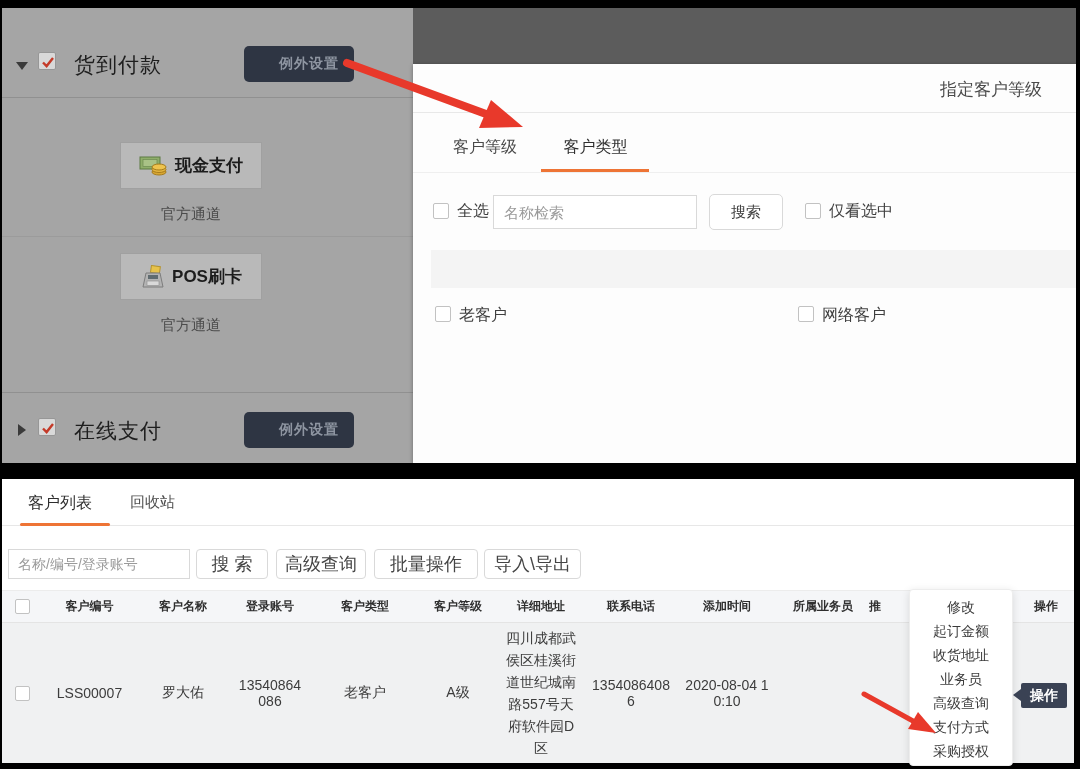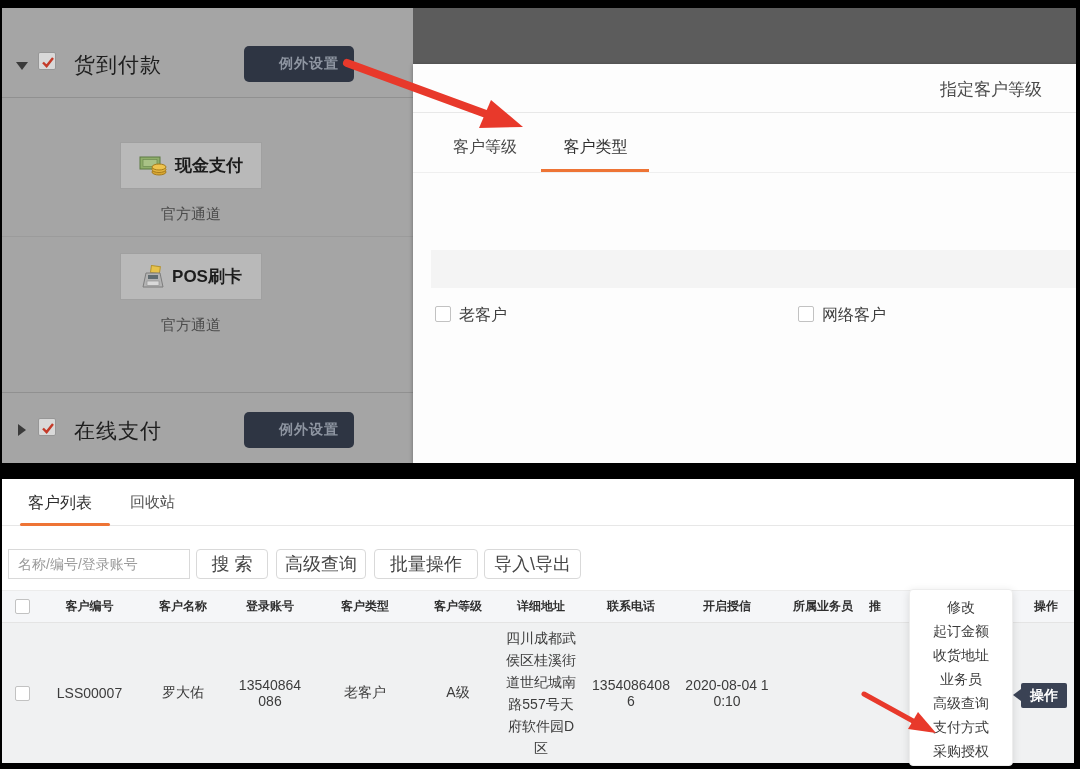--- a/index.html
+++ b/index.html
@@ -155,20 +155,32 @@
   <div id="level-dialog">
     <div id="dlg-title">指定客户等级</div>
     <div id="dlg-hr1"></div>
 
     <div id="dlg-tabs">
       <span class="dlg-tab">客户等级</span>
       <span class="dlg-tab active">客户类型</span>
     </div>
     <div id="dlg-hr2"></div>
 
+    <div id="dlg-search">
+      <span class="cb" style="left:20px;">
+        
+      </span>
+      <span class="cb-lab" style="left:44px;">全选</span>
+      <input id="dlg-input" type="text" placeholder="名称检索" style="">
+      <button id="dlg-search-btn">搜索</button>
+      <span class="cb" style="left:392px;">
+        
+      </span>
+      <span class="cb-lab" style="left:416px;">仅看选中</span>
+    </div>
 
     <div id="dlg-strip"></div>
 
     <div id="dlg-types">
       <span class="cb" style="left:22px;">
         
       </span>
       <span class="cb-lab" style="left:46px; top:3px;">老客户</span>
       <span class="cb" style="left:385px;">
         
@@ -208,21 +220,21 @@
       <thead>
         <tr>
           <th><span class="cb" style="width:15px;height:15px;"></span></th>
           <th>客户编号</th>
           <th>客户名称</th>
           <th>登录账号</th>
           <th>客户类型</th>
           <th>客户等级</th>
           <th>详细地址</th>
           <th>联系电话</th>
-          <th>开启授信</th>
+          <th>添加时间</th>
           <th>所属业务员</th>
           <th style="text-align:left;">推</th>
           <th class="op">操作</th>
         </tr>
       </thead>
       <tbody>
         <tr>
           <td><span class="cb" style="width:15px;height:15px;"></span></td>
           <td>LSS00007</td>
           <td>罗大佑</td>

